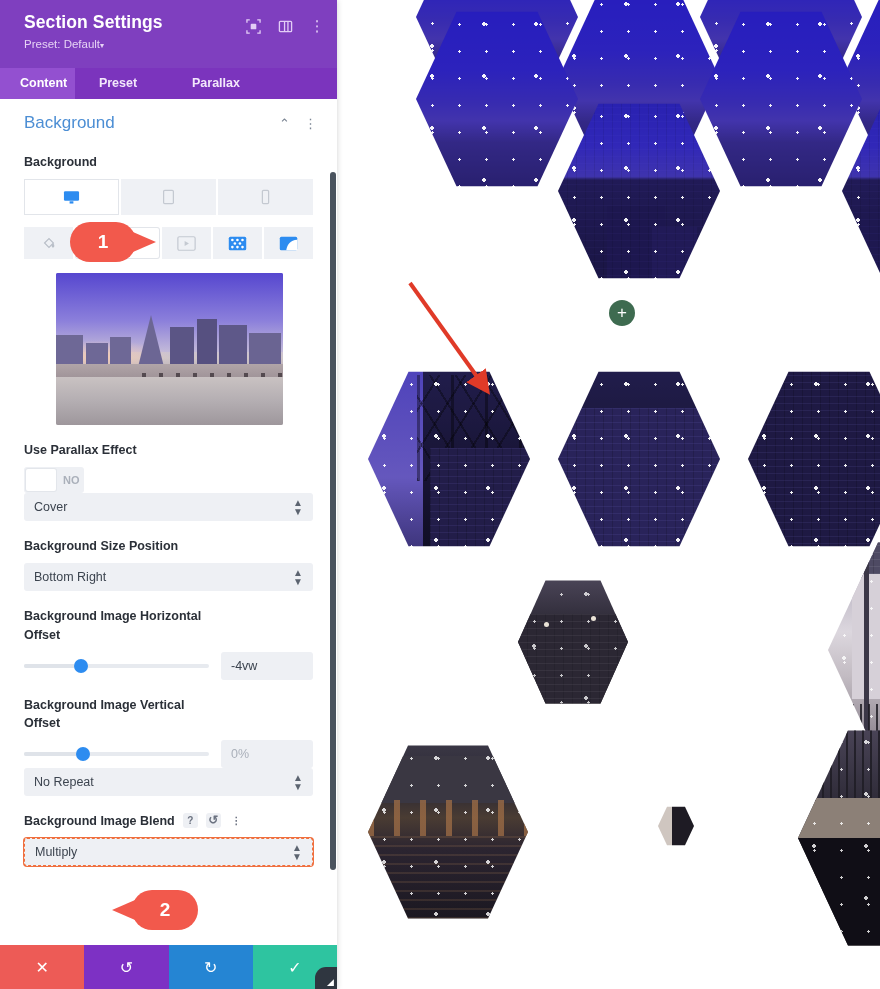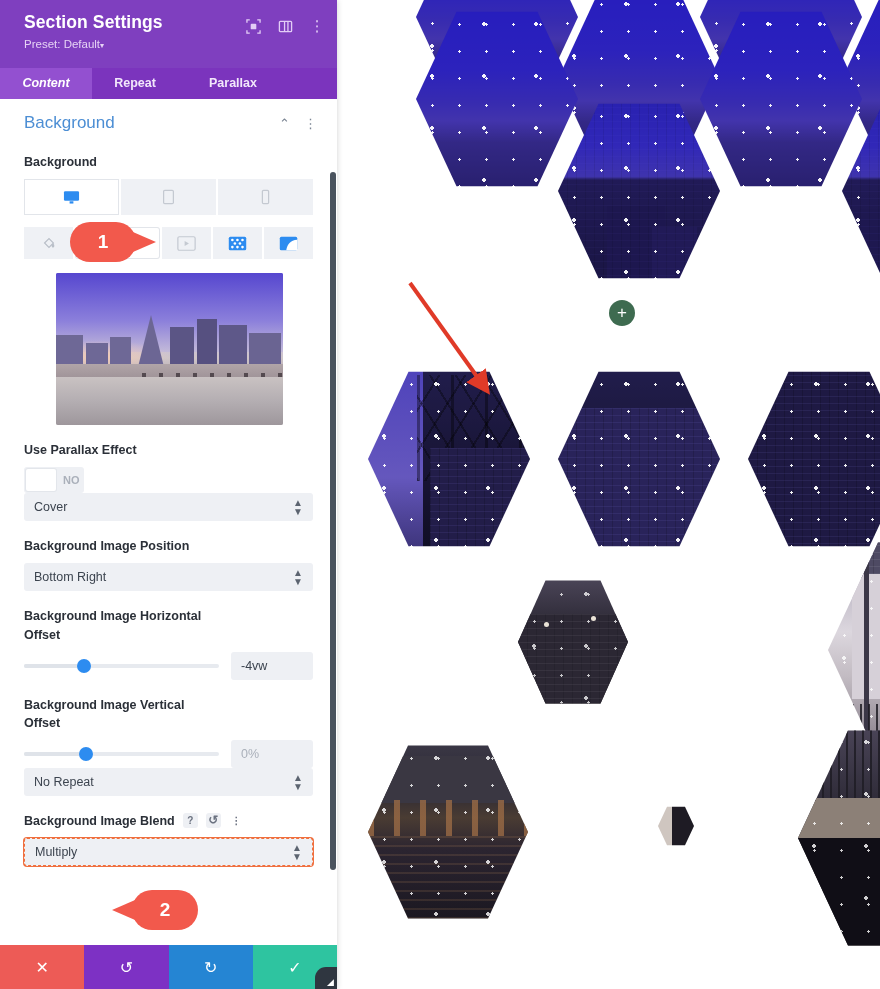--- a/index.html
+++ b/index.html
@@ -94,21 +94,21 @@
   #panel-header .preset .caret { font-size: 8px; }
   .hdr-icons { position: absolute; right: 12px; top: 18px; display: flex; gap: 16px; align-items: center; }
   .hdr-icons .ic { width: 16px; height: 16px; color: #e3cdf6; cursor: pointer; display:flex; align-items:center; justify-content:center;}
 
   #tabs { display: flex; background: #7b34bd; height: 31px; }
   #tabs .tab {
     flex: 0 0 auto; padding: 0 20px; height: 31px; line-height: 31px;
     color: #f2e7fb; font-size: 12.5px; font-weight: bold; cursor: pointer; text-align:center;
   }
   #tabs .tab.active { background: #9350d0; color: #ffffff; }
-  #tab-content { width: 92px; font-style: italic; }
+  #tab-content { width: 75px; }
   #tab-design { width: 86px; }
   #tab-advanced { width: 110px; }
 
   #scroll-area { position: absolute; top: 99px; left: 0; width: 337px; height: 845px; overflow: hidden; background:#fff;border-radius:21px; }
   #section-head { display:flex; align-items:center; padding: 14px 20px 4px 24px; }
   #section-head .t { color: #4c8ed4; font-size: 17px; flex:1; }
   #section-head .chev, #section-head .dots3 { color:#7c8694; margin-left:14px; cursor:pointer; font-size:13px; }
 
   .field { padding: 0 24px; }
   .flabel { font-size: 12.5px; color: #2b3038; font-weight: bold; margin: 16px 0 8px; line-height: 1.45; }
@@ -157,21 +157,21 @@
   }
   .sel .arrows { position:absolute; right:10px; top:50%; transform:translateY(-50%); color:#5c6470; font-size:10px; line-height:9px; text-align:center;}
   .sel.modified { box-shadow: 0 0 0 1px #f0703f; border: 1px dashed #f0703f; background:#eef0f4; }
 
   
   .sliderrow { display:flex; align-items:center; gap: 12px; }
   .track { position:relative; flex:1; height: 4px; background:#e7eaef; border-radius:2px; }
   .track .fill { position:absolute; left:0; top:0; height:4px; background:#dfe3e9; border-radius:2px; }
   .track .knob { position:absolute; top:50%; transform: translate(-50%,-50%); width:14px; height:14px;
      border-radius:50%; background:#2d8cf0; cursor:pointer; }
-  .numbox { width: 82px; height:28px; background:#eef0f4; border-radius:3px; display:flex; align-items:center;
+  .numbox { width: 92px; height:28px; background:#eef0f4; border-radius:3px; display:flex; align-items:center;
      padding: 0 10px; font-size:12.5px; color:#3c444f; cursor:text; }
   .numbox.placeholder { color:#aab0ba; }
 
   
   #panel-scrollbar { position:absolute; left: 330px; top: 172px; width: 6px; height: 698px;
      background:#4a535e; border-radius:3px; cursor:pointer; }
 
   
   #actionbar { position:absolute; left:0; bottom:0; width:337px; height:44px; display:flex; }
   #actionbar .btn { flex:1; display:flex; align-items:center; justify-content:center; color:#fff; font-size:16px; cursor:pointer; }
@@ -365,21 +365,21 @@
             <line x1="7" y1="2.5" x2="7" y2="13.5"></line>
             <line x1="10.6" y1="2.5" x2="10.6" y2="13.5"></line>
           </svg>
         </span>
         <span class="ic" style="font-size:15px;">⋮</span>
       </div>
     </div>
 
     <div id="tabs">
       <div class="tab active" id="tab-content">Content</div>
-      <div class="tab" id="tab-design">Repeat</div>
+      <div class="tab" id="tab-design">Preset</div>
       <div class="tab" id="tab-advanced">Parallax</div>
     </div>
 
     <div id="scroll-area">
 
       <div id="section-head">
         <div class="t">Background</div>
         <div class="chev">⌃</div>
         <div class="dots3">⋮</div>
       </div>
@@ -479,21 +479,21 @@
       </div>
 
       <div class="field">
         <div class="sel">
           <span>Cover</span>
           <span class="arrows">▲<br>▼</span>
         </div>
       </div>
 
       <div class="field">
-        <div class="flabel">Background Image Position</div>
+        <div class="flabel">Background Size Position</div>
         <div class="sel">
           <span>Bottom Right</span>
           <span class="arrows">▲<br>▼</span>
         </div>
       </div>
 
       <div class="field">
         <div class="flabel" style="max-width:190px">Background Image Horizontal Offset</div>
         <div class="sliderrow">
           <div class="track">

